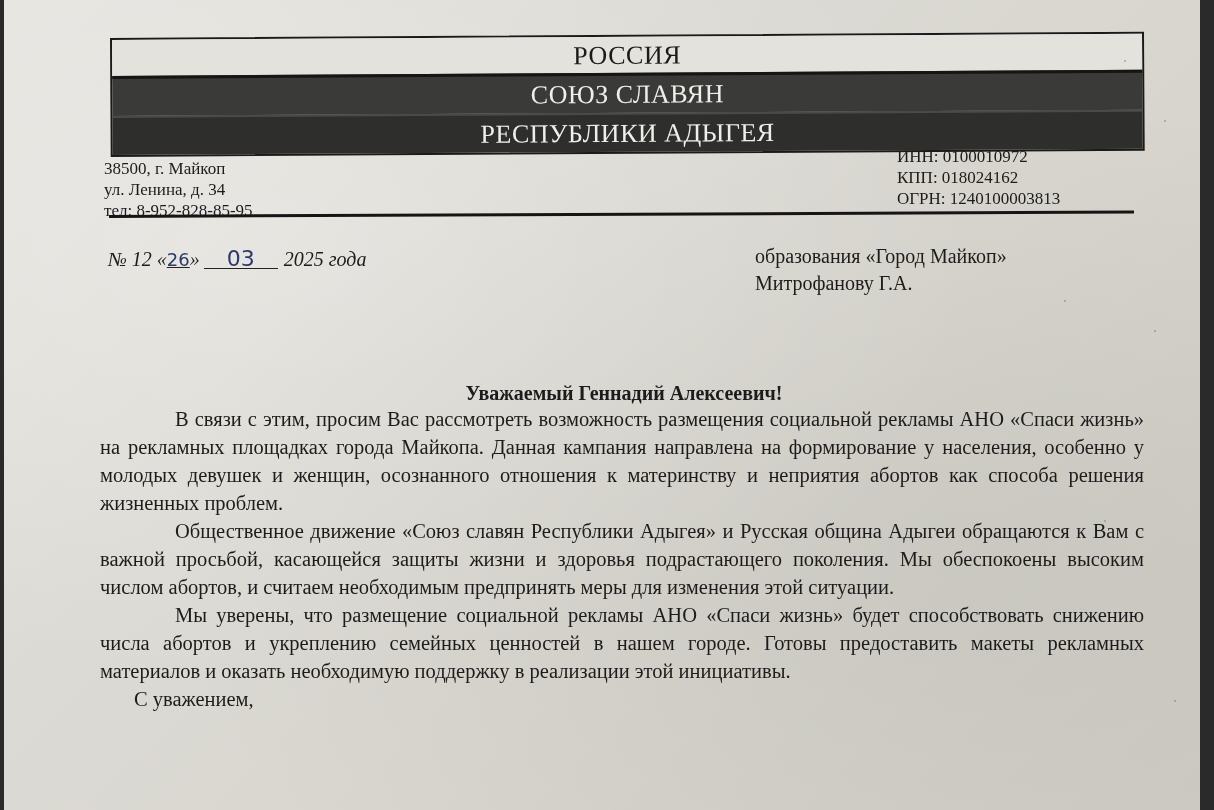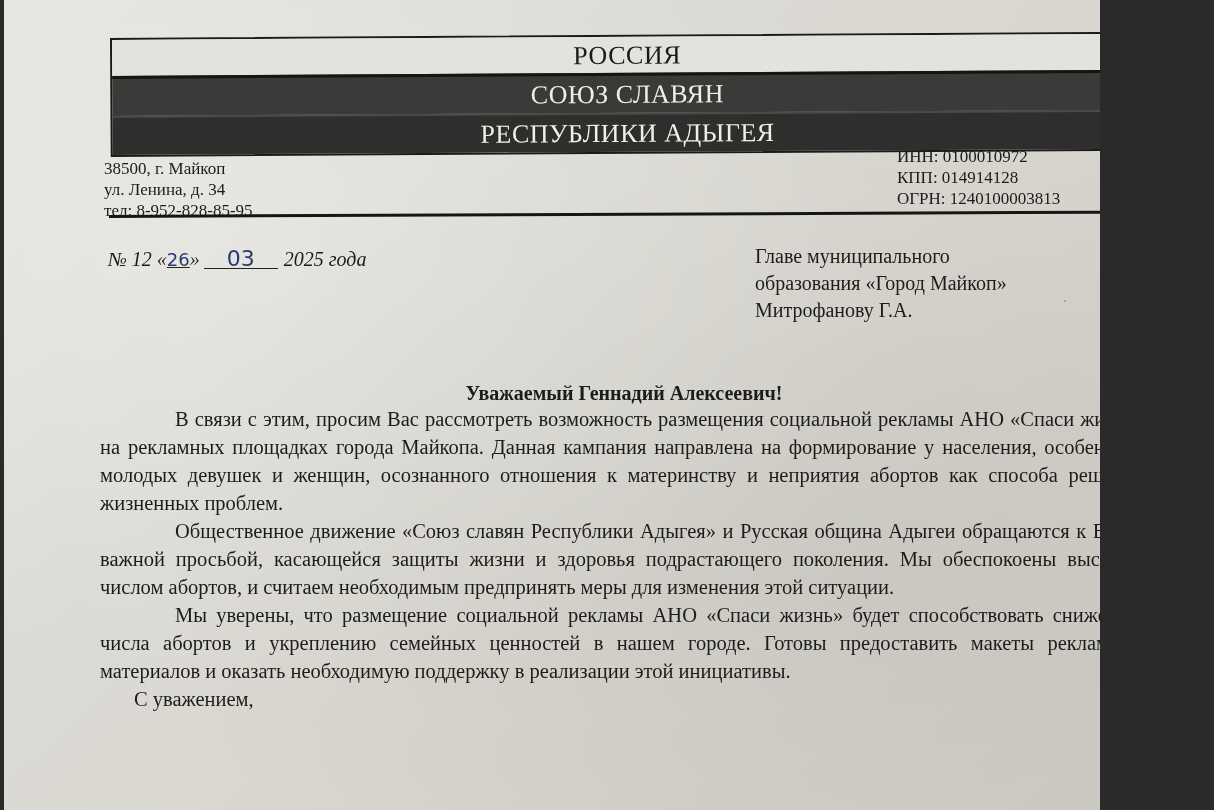--- a/index.html
+++ b/index.html
@@ -12,21 +12,21 @@
       overflow: hidden;
       background: #2a2a2a;
       position: relative;
       font-family: "Liberation Serif", "DejaVu Serif", serif;
       color: #1c1c1c;
     }
     .paper {
       position: absolute;
       left: 4px;
       top: 0;
-      width: 1096px;
+      width: 1196px;
       height: 810px;
       background: linear-gradient(135deg, #e6e4df 0%, #dcdad4 35%, #d8d6cf 60%, #cfcdc5 100%);
       overflow: hidden;
     }
     .paper::before {
       content: "";
       position: absolute;
       inset: 0;
       background:
         radial-gradient(ellipse at 20% 30%, rgba(255,255,255,0.25), transparent 55%),
@@ -175,32 +175,31 @@
   </div>
 
   <div class="addr">
     <div>38500, г. Майкоп</div>
     <div>ул. Ленина, д. 34</div>
     <div>тел: 8-952-828-85-95</div>
   </div>
 
   <div class="ids">
     <div>ИНН: 0100010972</div>
-    <div>КПП: 014914128</div>
+    <div>КПП: 018024162</div>
     <div>ОГРН: 1240100003813</div>
   </div>
 
   <div class="rule"></div>
 
   <div class="regno">
     <span>№ 12 «</span><span class="hand day">26</span><span>»</span><span class="hand month">03</span><span>2025 года</span>
   </div>
 
   <div class="addressee">
-    <div>Главе муниципального</div>
     <div>образования «Город Майкоп»</div>
     <div>Митрофанову Г.А.</div>
   </div>
 
   <div class="salutation">Уважаемый Геннадий Алексеевич!</div>
 
   <div class="body">
     <p>В связи с этим, просим Вас рассмотреть возможность размещения социальной рекламы АНО «Спаси жизнь» на рекламных площадках города Майкопа. Данная кампания направлена на формирование у населения, особенно у молодых девушек и женщин, осознанного отношения к материнству и неприятия абортов как способа решения жизненных проблем.</p>
     <p>Общественное движение «Союз славян Республики Адыгея» и Русская община Адыгеи обращаются к Вам с важной просьбой, касающейся защиты жизни и здоровья подрастающего поколения. Мы обеспокоены высоким числом абортов, и считаем необходимым предпринять меры для изменения этой ситуации.</p>
     <p>Мы уверены, что размещение социальной рекламы АНО «Спаси жизнь» будет способствовать снижению числа абортов и укреплению семейных ценностей в нашем городе. Готовы предоставить макеты рекламных материалов и оказать необходимую поддержку в реализации этой инициативы.</p>

